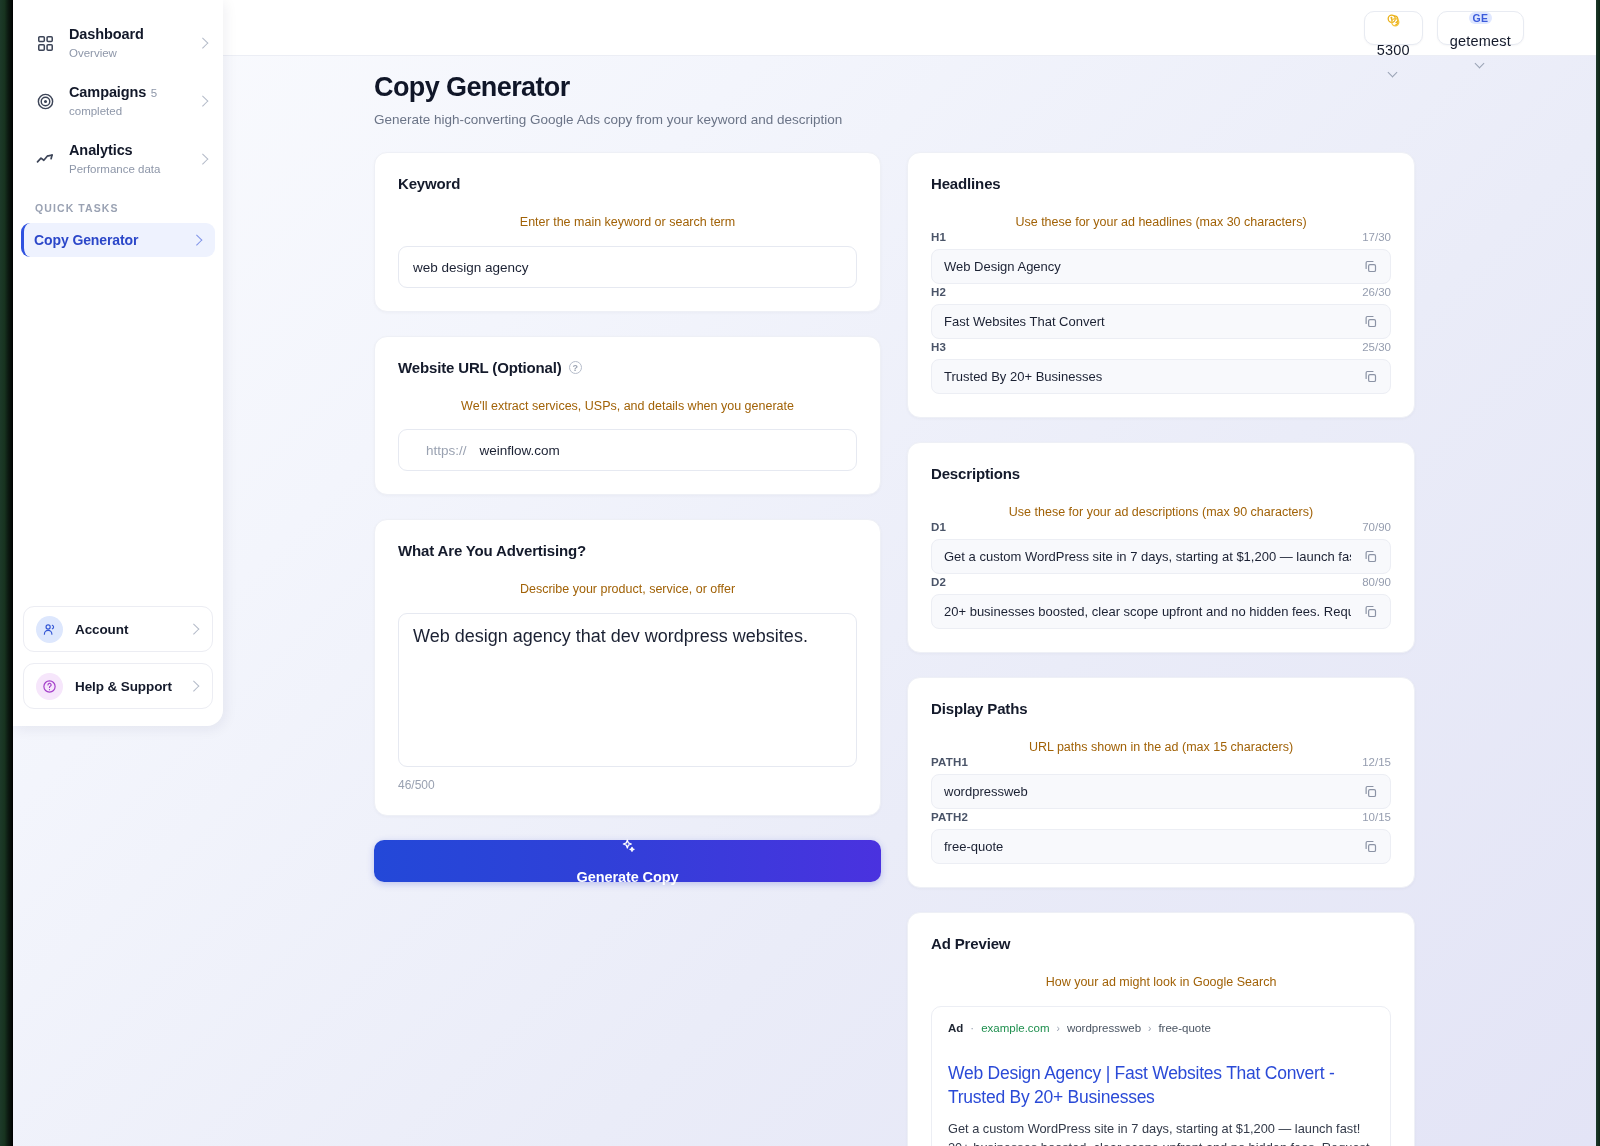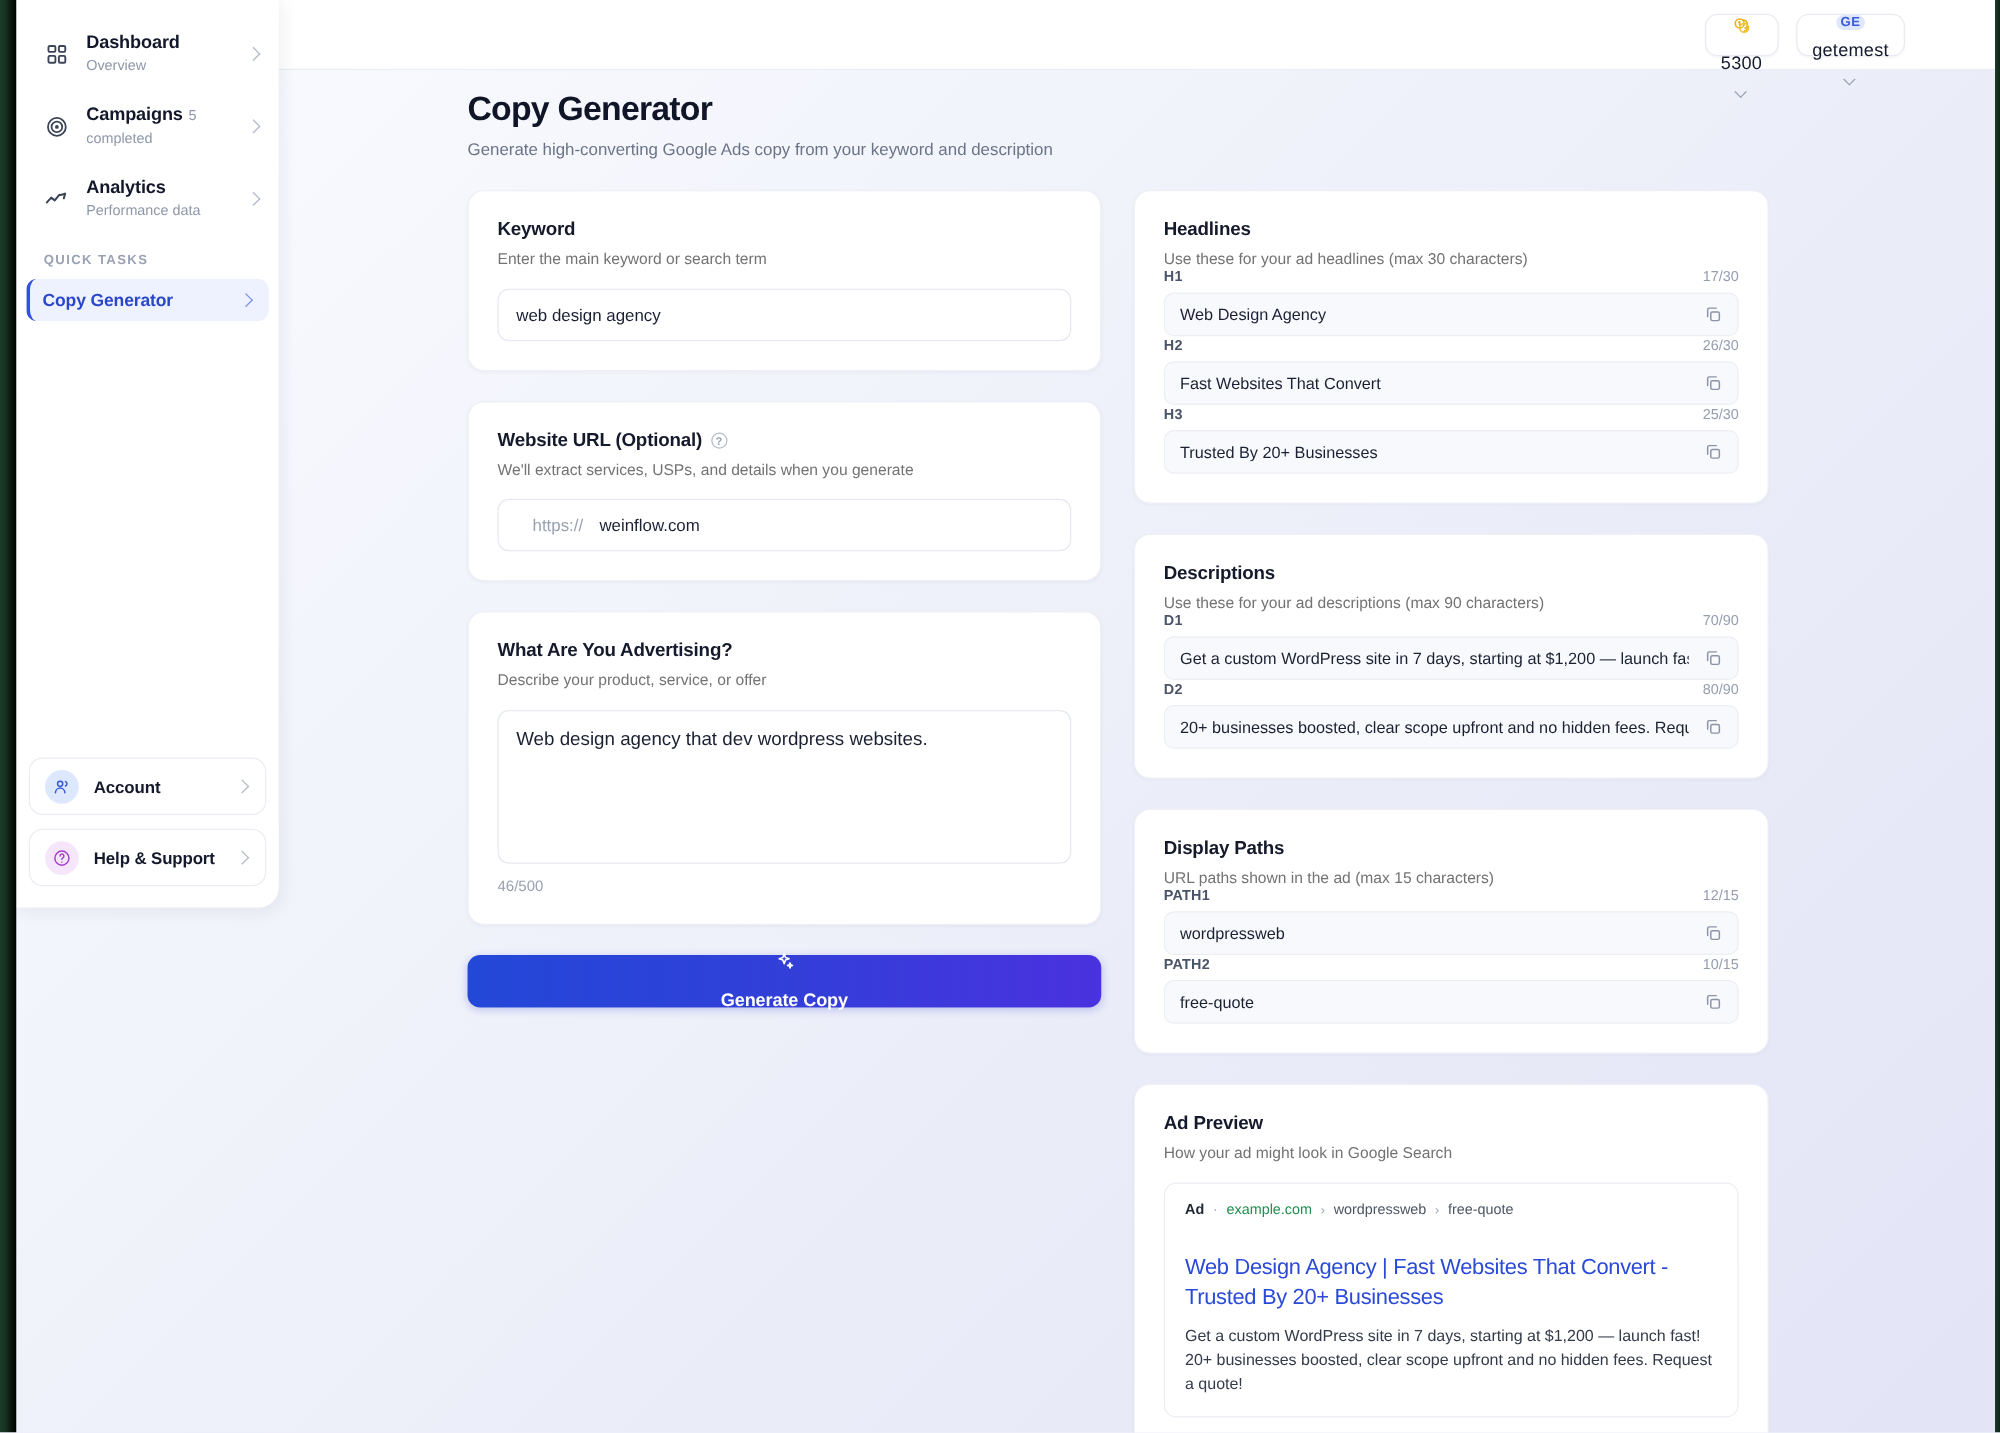--- a/index.html
+++ b/index.html
@@ -302,22 +302,23 @@
     font-size: 15px;
     font-weight: 700;
     color: #141a2b;
     letter-spacing: -.15px;
     display: flex;
     align-items: center;
     gap: 7px;
   }
   .card-sub {
     font-size: 12.5px;
-    color: #737373;
-    margin-top: 8px;
+    color: #a16207;
+    margin-top: 23px;
+    text-align: center;
   }
   .help-ico {
     width: 13px; height: 13px;
     border-radius: 50%;
     border: 1.3px solid #b6bdcb;
     color: #9aa2b1;
     font-size: 9px;
     line-height: 10px;
     text-align: center;
     font-weight: 700;
@@ -350,26 +351,26 @@
     align-items: center;
     padding: 0 14px;
     gap: 13px;
     cursor: text;
   }
   .url-prefix { font-size: 13.5px; color: #9aa2b1; margin-left: 13px; }
   .url-value { font-size: 13.5px; color: #1b2133; }
 
   .textarea {
     margin-top: 17px;
-    height: 123px;
+    height: 154px;
     border: 1px solid #e6e9f1;
     border-radius: 9px;
     background: #fff;
     padding: 13px 14px;
-    font-size: 15px;
+    font-size: 18px;
     color: #1b2133;
     line-height: 19px;
     cursor: text;
   }
   .char-count {
     margin-top: 11px;
     font-size: 12px;
     color: #99a1b1;
   }
 

